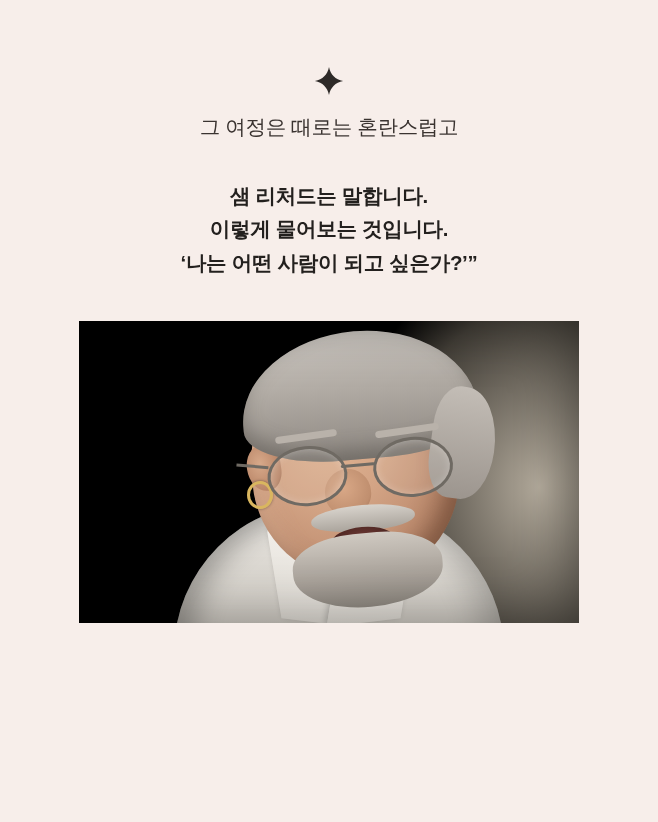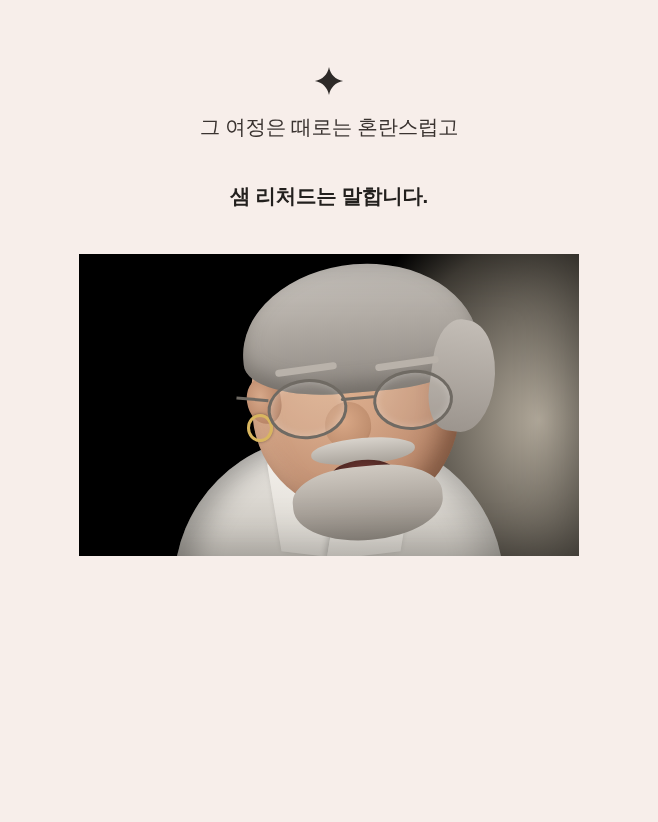--- a/index.html
+++ b/index.html
@@ -275,20 +275,22 @@
   <svg class="sparkle" viewBox="0 0 32 32" aria-hidden="true">
     <path d="M16 1 C17.6 9.2 22.8 14.4 31 16 C22.8 17.6 17.6 22.8 16 31 C14.4 22.8 9.2 17.6 1 16 C9.2 14.4 14.4 9.2 16 1 Z" fill="currentColor"></path>
   </svg>
 
   <div class="quote-block">
     <span class="line">그 여정은 때로는 혼란스럽고</span>
   </div>
 
   <div class="speaker-block">
     <span class="line">샘 리처드는 말합니다.</span>
+    <span class="line">이렇게 물어보는 것입니다.</span>
+    <span class="line">‘나는 어떤 사람이 되고 싶은가?’”</span>
   </div>
 
   <div class="photo-wrap">
     <div class="photo-bg"></div>
     <div class="photo-bg2"></div>
     <div class="shirt"></div>
     <div class="shirt-collar-l"></div>
     <div class="shirt-collar-r"></div>
     <div class="neck"></div>
     <div class="head"></div>

